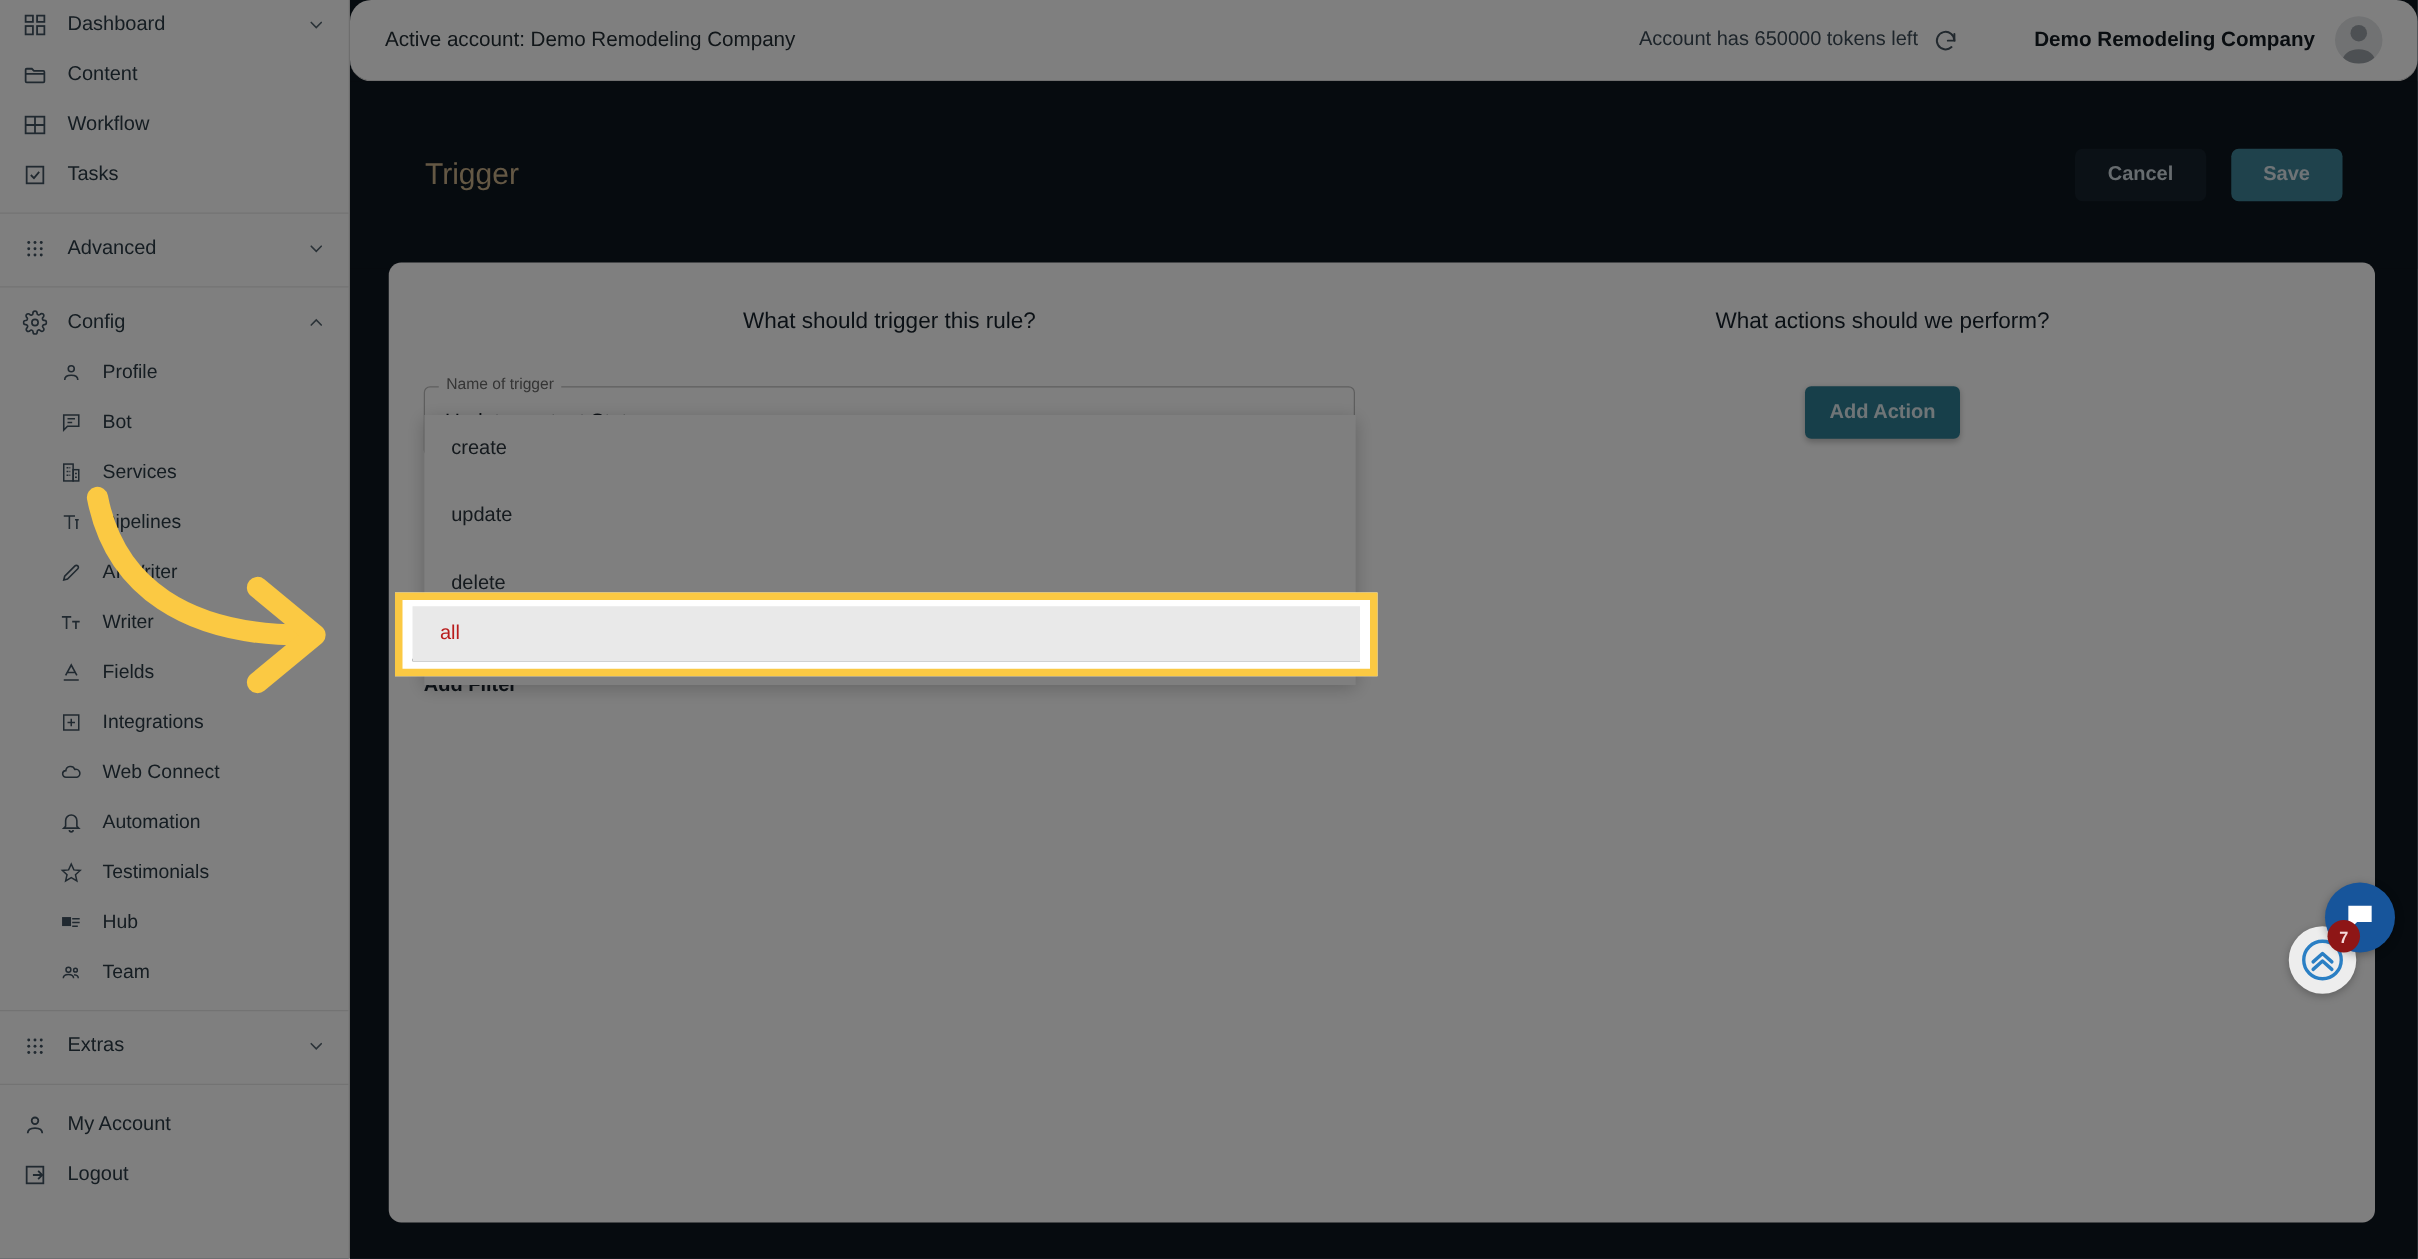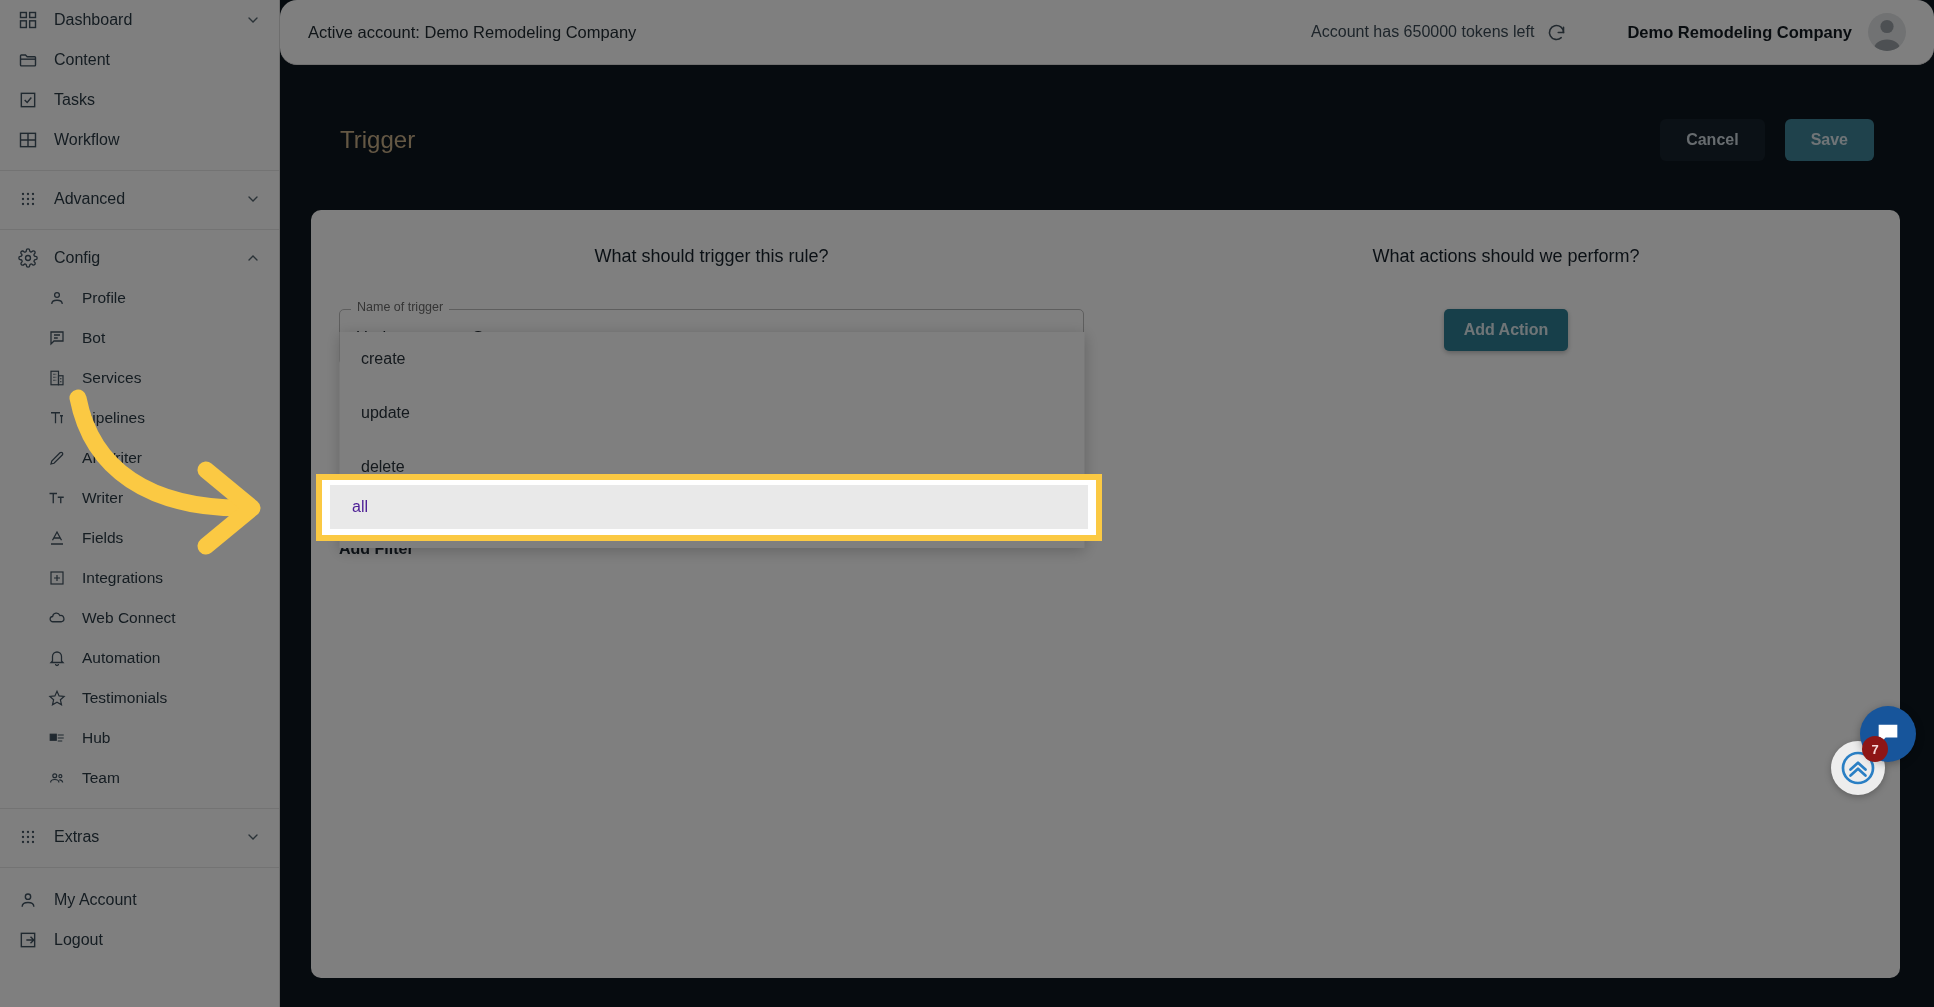--- a/index.html
+++ b/index.html
@@ -151,21 +151,21 @@
     padding: 6px 8px;
   }
   .hl-inner {
     height: 100%; width: 100%;
     border-bottom: 2px solid #20262b;
     display: flex; align-items: center;
   }
   .hl-opt {
     background: #e9e9e9; width: 100%; height: 44px;
     display: flex; align-items: center; padding: 0 22px;
-    font-size: 16px; color: #4c1d95; cursor: pointer;
+    font-size: 16px; color: #b91c1c; cursor: pointer;
   }
 
   
   .arrow-svg { position: absolute; left: 0; top: 330px; width: 300px; height: 230px; z-index: 75; pointer-events: none; }
 
   
   .chat-fab {
     position: absolute; right: 18px; bottom: 245px;
     width: 56px; height: 56px; border-radius: 50%;
     background: #17559b; z-index: 80;
@@ -219,34 +219,34 @@
             <svg viewBox="0 0 24 24" fill="none" stroke="currentColor" stroke-width="1.7">
                 <path d="M3 7a1 1 0 011-1h5l2 2h9a1 1 0 011 1v9a1 1 0 01-1 1H4a1 1 0 01-1-1z"></path>
                 <path d="M3 11h18"></path>
               </svg>
           </span>
           <span class="lbl">Content</span>
         </div>
         <div class="sb-row">
           <span class="ic">
             <svg viewBox="0 0 24 24" fill="none" stroke="currentColor" stroke-width="1.7">
+                <rect x="3" y="4" width="18" height="16"></rect>
+                <path d="M3 12h18M12 4v16"></path>
+              </svg>
+          </span>
+          <span class="lbl">Workflow</span>
+        </div>
+        <div class="sb-row">
+          <span class="ic">
+            <svg viewBox="0 0 24 24" fill="none" stroke="currentColor" stroke-width="1.7">
                 <rect x="4" y="4" width="16" height="16"></rect>
                 <polyline points="8 12 11 15 16 9"></polyline>
               </svg>
           </span>
           <span class="lbl">Tasks</span>
-        </div>
-        <div class="sb-row">
-          <span class="ic">
-            <svg viewBox="0 0 24 24" fill="none" stroke="currentColor" stroke-width="1.7">
-                <rect x="3" y="4" width="18" height="16"></rect>
-                <path d="M3 12h18M12 4v16"></path>
-              </svg>
-          </span>
-          <span class="lbl">Workflow</span>
         </div>
       </div>
 
       <div class="sb-group sb-pad-top sb-pad-bot">
         <div class="sb-row">
           <span class="ic">
             <svg viewBox="0 0 24 24" fill="currentColor">
                 <circle cx="6" cy="6" r="1.4"></circle>
                 <circle cx="12" cy="6" r="1.4"></circle>
                 <circle cx="18" cy="6" r="1.4"></circle>

